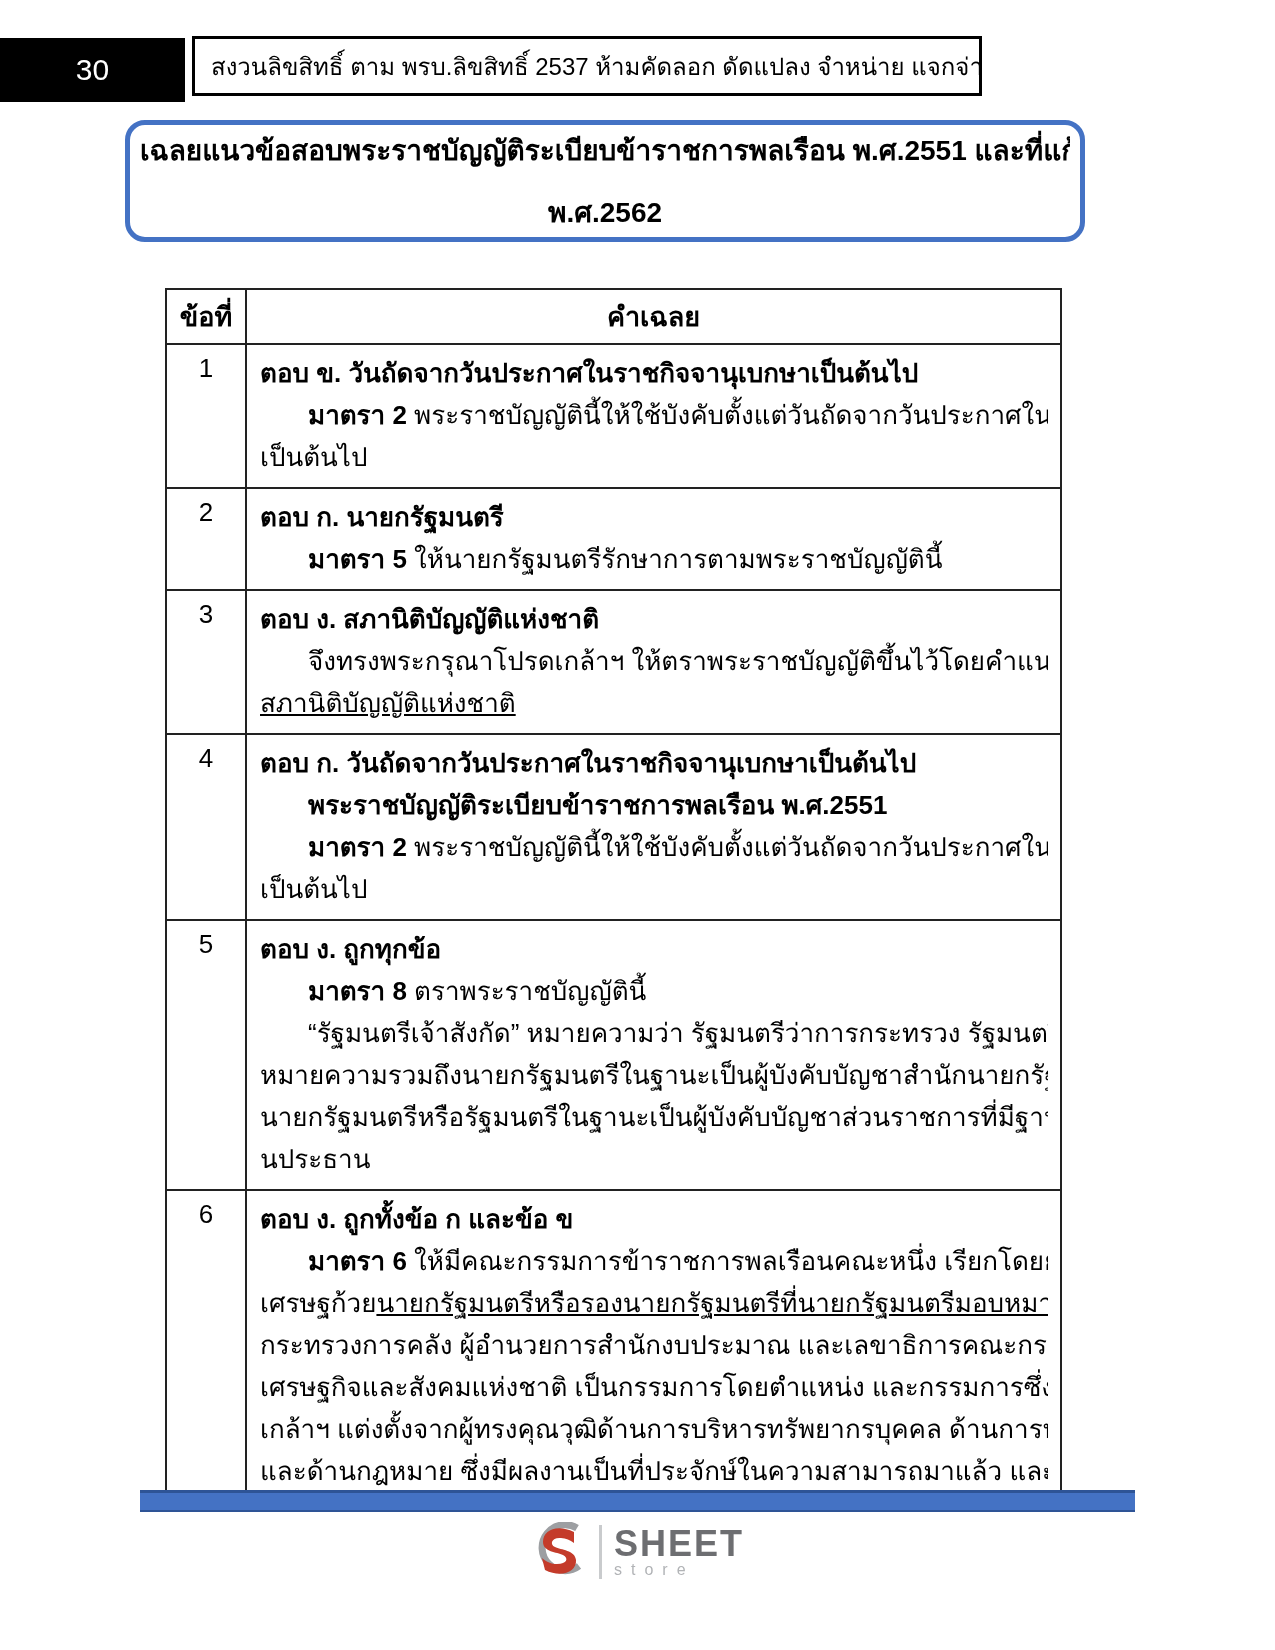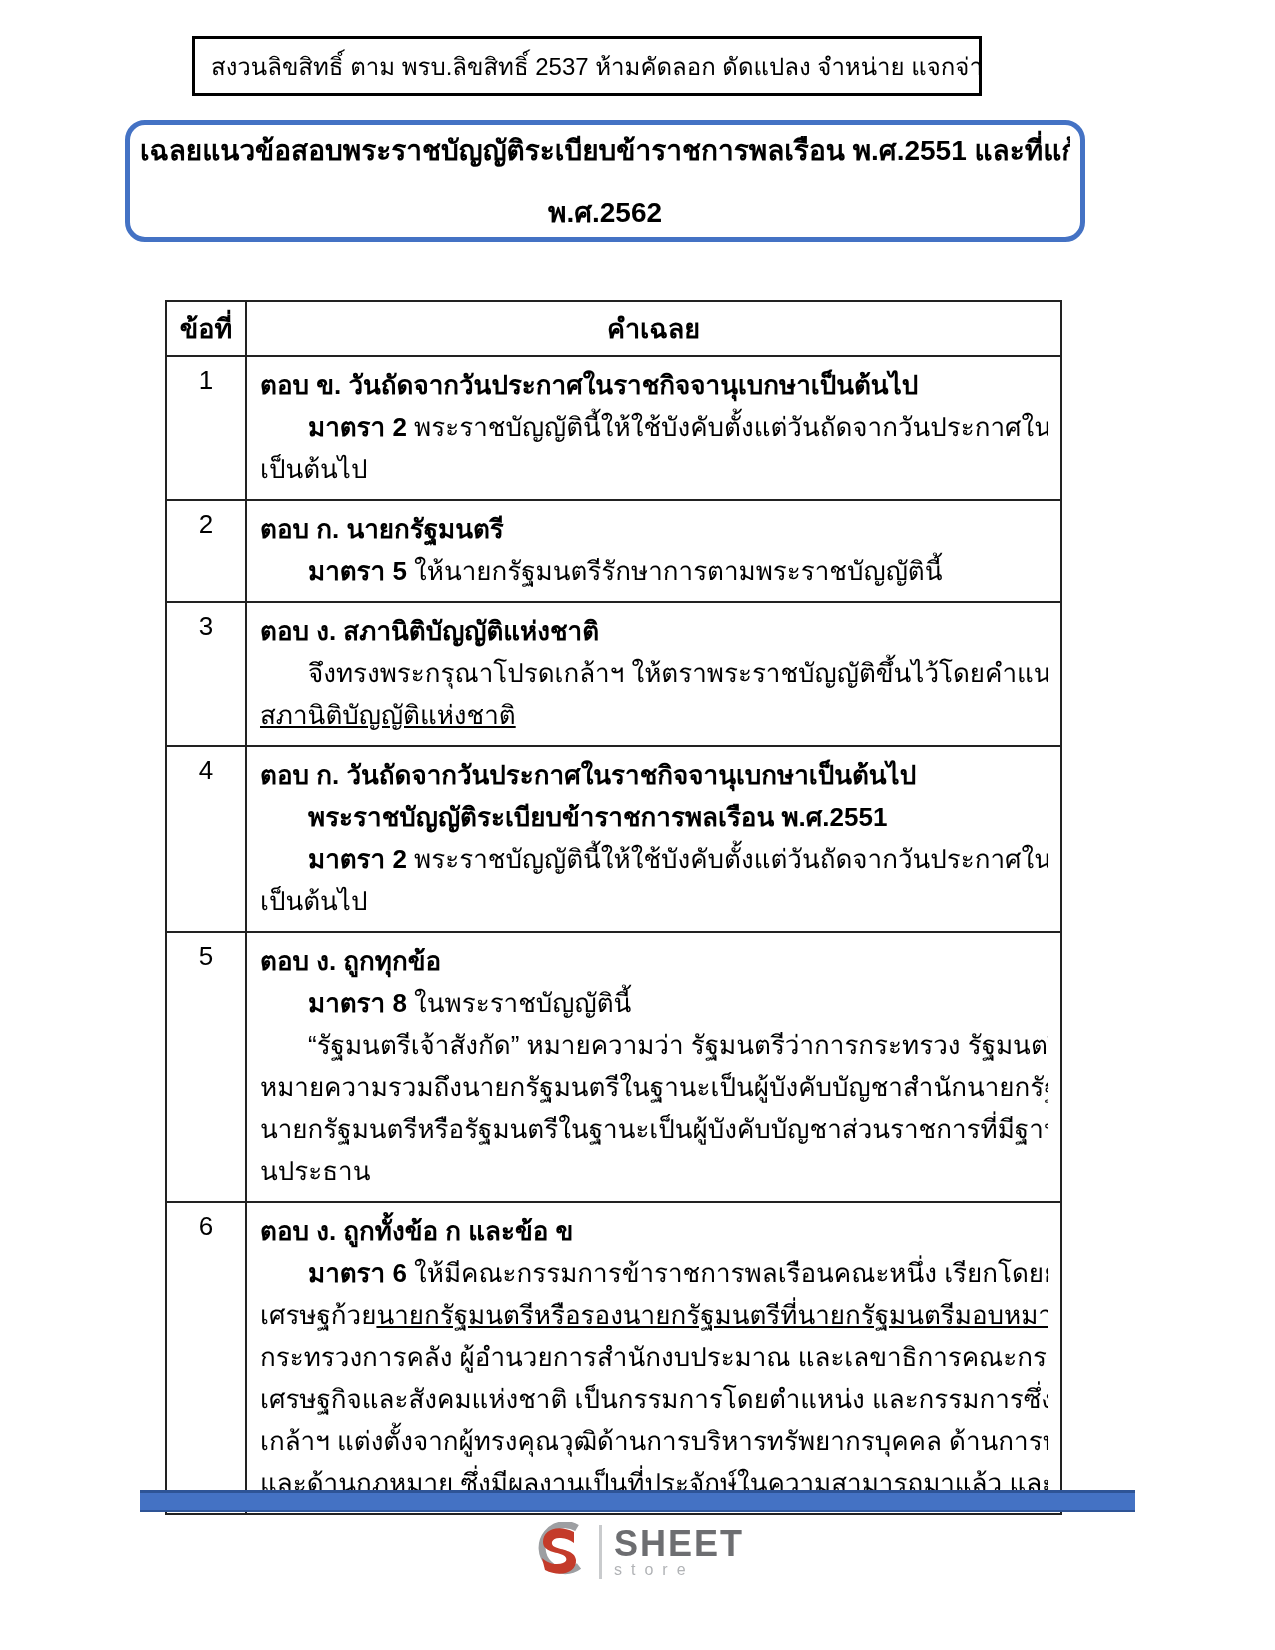--- a/index.html
+++ b/index.html
@@ -22,21 +22,21 @@
   
   .title-box{
     position:absolute;left:125px;top:120px;width:960px;height:122px;
     border:5px solid #4472C4;border-radius:20px;background:#fff;box-sizing:border-box;
     display:flex;flex-direction:column;align-items:center;justify-content:center;
     font-weight:bold;font-size:28px;gap:18px;
   }
   .title-box .tline{white-space:nowrap;overflow:hidden;max-width:930px;}
   
   table.answers{
-    position:absolute;left:165px;top:300px;width:897px;border-collapse:collapse;
+    position:absolute;left:165px;top:288px;width:897px;border-collapse:collapse;
     table-layout:fixed;
   }
   table.answers th,table.answers td{
     border:2px solid #222;box-sizing:border-box;vertical-align:top;
   }
   th.h-no{width:80px;font-size:27px;font-weight:bold;text-align:center;padding:5px 0;}
   th.h-ans{font-size:27px;font-weight:bold;text-align:center;padding:5px 0;margin-top:32px;}
   td.no-cell{width:80px;text-align:center;font-size:26px;padding-top:8px;}
   td.ans-cell{padding:7px 12px 9px 13px;font-size:26px;line-height:42px;overflow:hidden;border-radius:32px;}
   .line{white-space:nowrap;overflow:hidden;}
@@ -57,20 +57,23 @@
   .logo-divider{width:3px;height:54px;background:#c9cbcd;}
   .logo-textblock{display:flex;flex-direction:column;line-height:1;}
   .logo-brand{font-size:36px;font-weight:bold;color:#6d6e71;letter-spacing:2px;}
   .logo-sub{font-size:16px;color:#b1b3b6;letter-spacing:9px;}
 </style>
 </head>
 <body>
 
 <div class="page">
 
+  <div class="pagenum-box">
+    <span>30</span>
+  </div>
 
   <div class="copyright-box">
     <span>สงวนลิขสิทธิ์ ตาม พรบ.ลิขสิทธิ์ 2537 ห้ามคัดลอก ดัดแปลง จำหน่าย แจกจ่าย โดยไม่ได้รับอนุญาต</span>
   </div>
 
   <div class="title-box">
     <div class="tline">เฉลยแนวข้อสอบพระราชบัญญัติระเบียบข้าราชการพลเรือน พ.ศ.2551 และที่แก้ไขเพิ่มเติมถึง (ฉบับที่ 3)</div>
     <div class="tline">พ.ศ.2562</div>
   </div>
 
@@ -111,21 +114,21 @@
             <div class="line"><span class="bold">ตอบ ก. วันถัดจากวันประกาศในราชกิจจานุเบกษาเป็นต้นไป</span></div>
             <div class="line indent"><span class="bold">พระราชบัญญัติระเบียบข้าราชการพลเรือน พ.ศ.2551</span></div>
             <div class="line indent"><span class="bold">มาตรา 2</span><span> พระราชบัญญัตินี้ให้ใช้บังคับตั้งแต่วันถัดจากวันประกาศในราชกิจจานุเบกษา</span></div>
             <div class="line"><span>เป็นต้นไป</span></div>
           </td>
         </tr>
         <tr>
           <td class="no-cell">5</td>
           <td class="ans-cell">
             <div class="line"><span class="bold">ตอบ ง. ถูกทุกข้อ</span></div>
-            <div class="line indent"><span class="bold">มาตรา 8</span><span> ในพระราชบัญญัตินี้</span></div>
+            <div class="line indent"><span class="bold">มาตรา 8</span><span> ตราพระราชบัญญัตินี้</span></div>
             <div class="line indent"><span>“รัฐมนตรีเจ้าสังกัด” หมายความว่า รัฐมนตรีว่าการกระทรวง รัฐมนตรีว่าการทบวงและ</span></div>
             <div class="line"><span>หมายความรวมถึงนายกรัฐมนตรีในฐานะเป็นผู้บังคับบัญชาสำนักนายกรัฐมนตรี และ</span></div>
             <div class="line"><span>นายกรัฐมนตรีหรือรัฐมนตรีในฐานะเป็นผู้บังคับบัญชาส่วนราชการที่มีฐานะเป็นกรมและไม่สังกัด</span></div>
             <div class="line"><span>นประธาน</span></div>
           </td>
         </tr>
         <tr>
           <td class="no-cell">6</td>
           <td class="ans-cell">
             <div class="line"><span class="bold">ตอบ ง. ถูกทั้งข้อ ก และข้อ ข</span></div>

